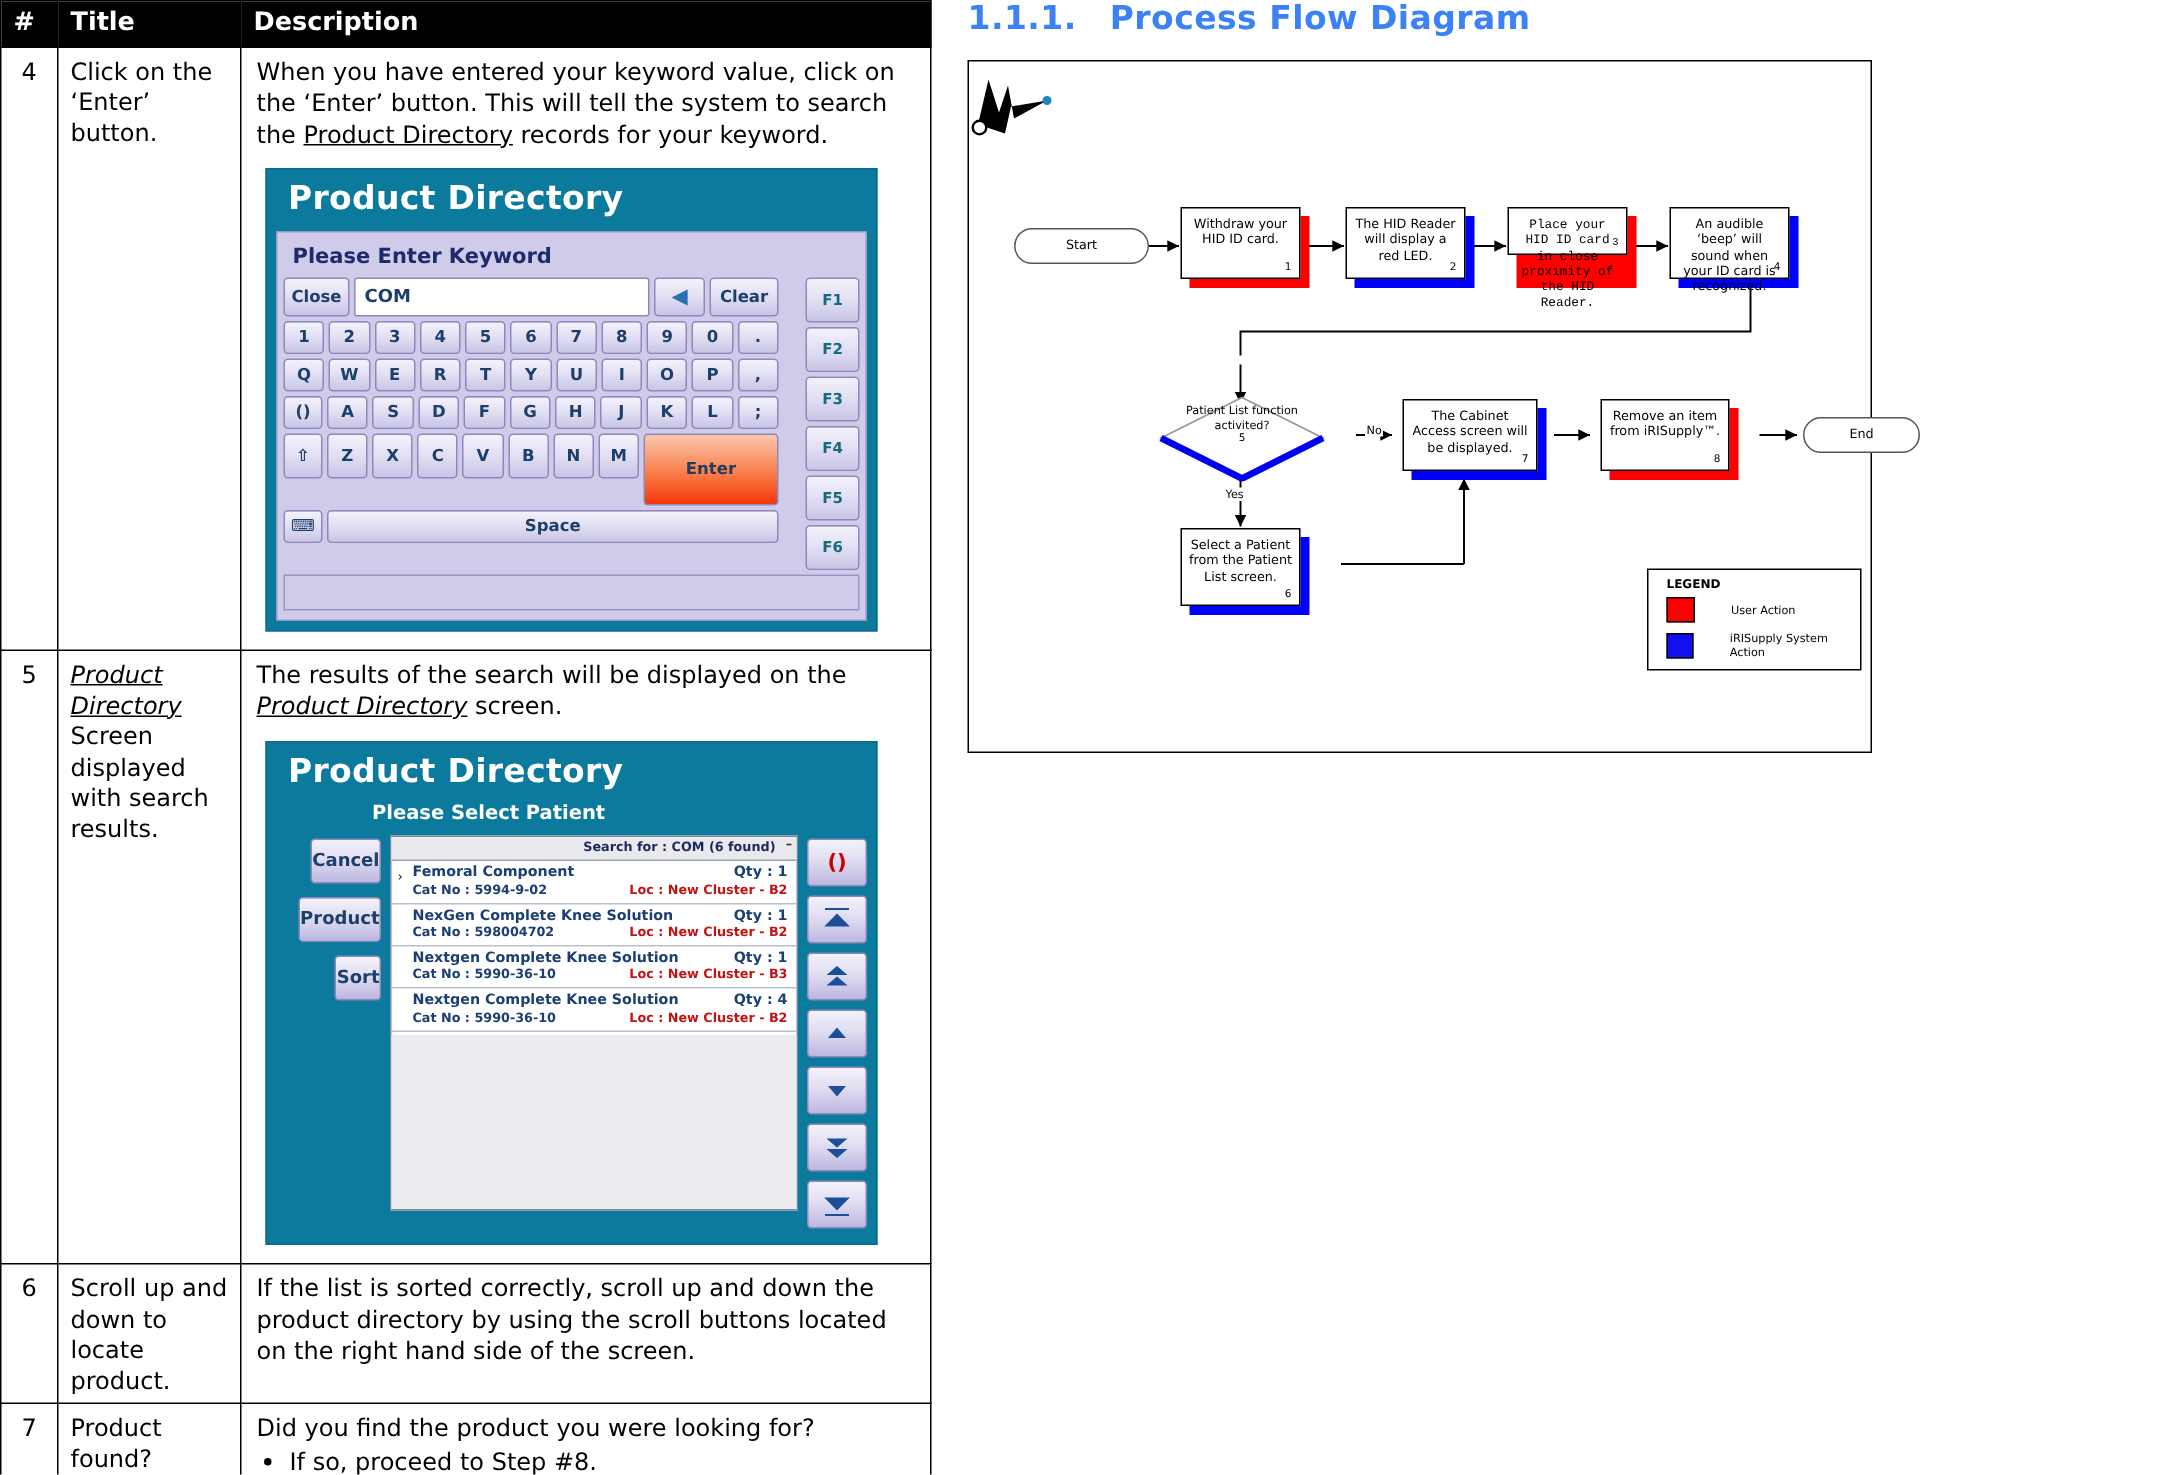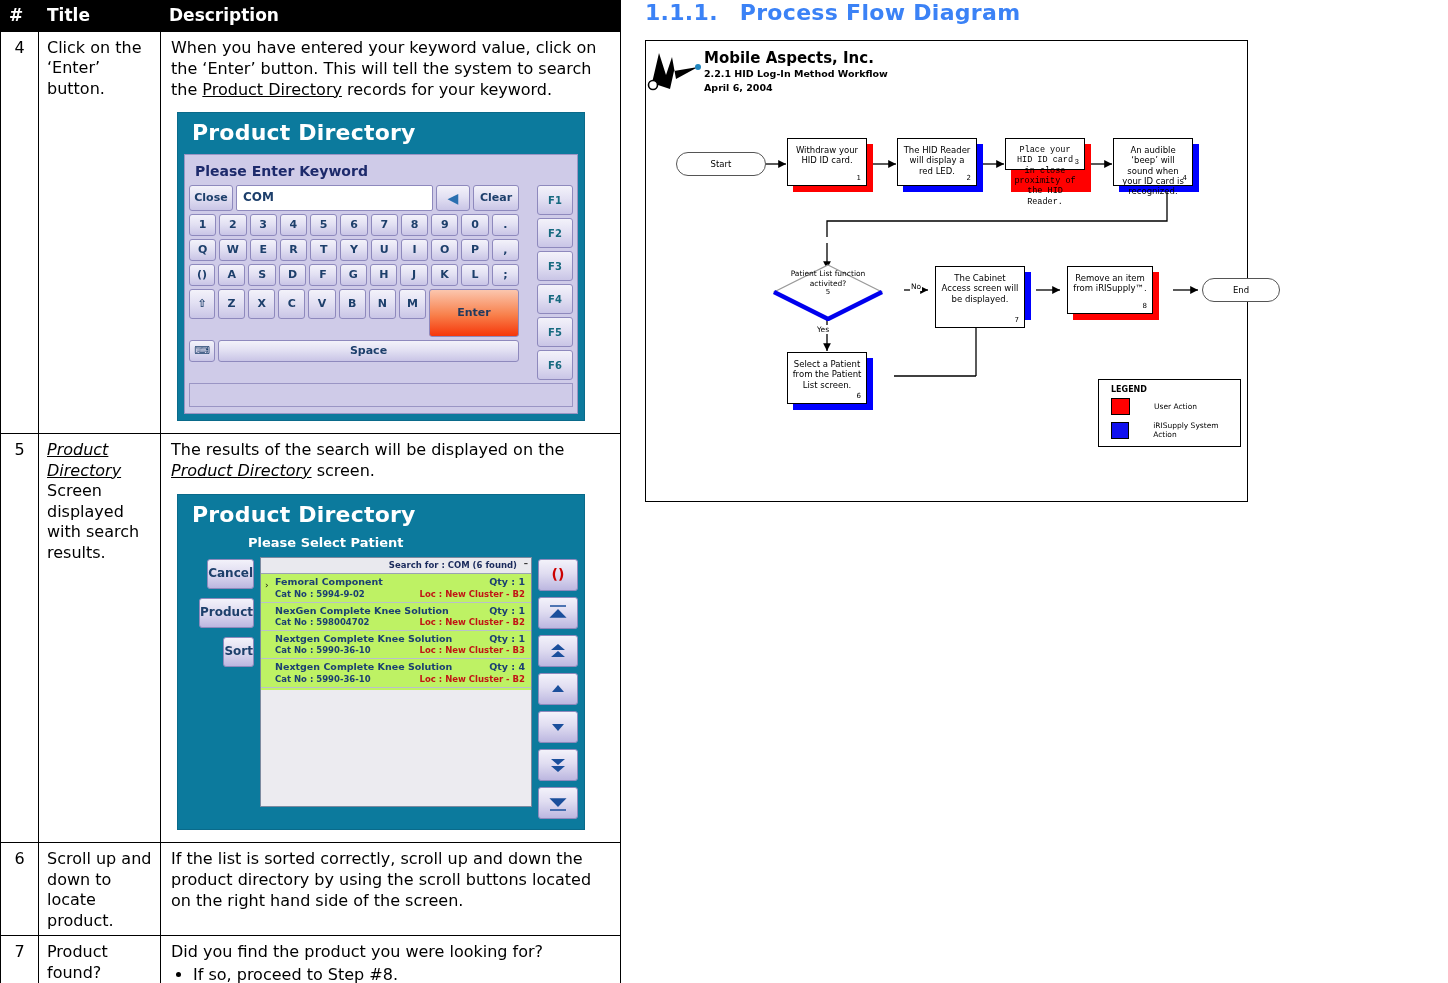--- a/index.html
+++ b/index.html
@@ -71,21 +71,21 @@
   .kb-bottom { background:#cfcbe8; border:1px solid #9a95c4; height:24px; margin-top:3px; }
 
   
   .res-sub { color:#fff; font-size:13px; font-weight:bold; padding:2px 0 5px 70px; }
   .res-main { display:flex; gap:6px; padding:0 6px 10px 6px; }
   .res-leftcol { width:70px; display:flex; flex-direction:column; gap:9px; padding-top:2px;align-items:flex-end; }
   .btn-lg { background:linear-gradient(to bottom,#f3f2fa 0%,#e0ddf1 45%,#bcb7e0 100%);
             border:1px solid #8e89bd; border-radius:3px; height:30px;
             font-size:12px; font-weight:bold; color:#1d3f6b;
             display:flex; align-items:center; justify-content:center; }
-  .res-list { flex:1; background:#bef264; border:1px solid #7c8aa0; display:flex; flex-direction:column;
+  .res-list { flex:1; background:#ffffff; border:1px solid #7c8aa0; display:flex; flex-direction:column;
               height:250px; }
   .res-listhdr { background:#e9e9ee; border-bottom:1px solid #9aa3b2; font-size:8.5px;
                  font-weight:bold; color:#1a2a5c; text-align:right; padding:2px 14px 2px 0;
                  position:relative; }
   .res-listhdr:after { content:"–"; position:absolute; right:3px; top:0px; color:#333; }
   .res-rows { flex:1; overflow:hidden; }
   .res-row { border-bottom:1px solid #b9c0cc; padding:2px 6px 2px 14px; position:relative; }
   .res-row.first:before { content:"›"; position:absolute; left:4px; top:6px; font-size:9px; color:#111; }
   .res-row .ln1 { display:flex; justify-content:space-between; font-size:9.5px;
                   font-weight:bold; color:#1b3f72; }
@@ -380,25 +380,20 @@
   </div>
 
   <div class="flow-box" style="left:0; top:40px;">
 
     <div class="logo">
       <svg width="58" height="48" viewBox="0 0 58 48">
         <path d="M6 38 L13 8 L20 30 L26 12 L30 34 L52 22 L28 26 L24 44 Z" fill="#000"></path>
         <circle cx="7" cy="40" r="4.5" fill="#fff" stroke="#000" stroke-width="1.6"></circle>
         <circle cx="52" cy="22" r="3" fill="#1f86c0"></circle>
       </svg>
-    </div>
-    <div class="ma-hdr" style="left:58px; top:8px;">
-      <div class="ma-name">Mobile Aspects, Inc.</div>
-      <div class="ma-sub">2.2.1 HID Log-In Method Workflow</div>
-      <div class="ma-sub">April 6, 2004</div>
     </div>
 
     <svg class="fl-canvas">
       <defs>
         <marker id="ah" markerWidth="7" markerHeight="7" refX="6" refY="3" orient="auto">
           <path d="M0,0 L6,3 L0,6 z" fill="#000"></path>
         </marker>
       </defs>
       <g stroke="#000" stroke-width="1.3" fill="none" marker-end="url(#ah)">
         <path d="M120,123 L140,123"></path>
@@ -461,21 +456,21 @@
                   font-size:7.5px; line-height:1.28; z-index:3;">
         <span>Patient List function activited?</span>
         <div style="font-size:7px;">5</div>
       </div>
     </div>
     <div class="edgelbl" style="left:264px; top:241px;">No</div>
     <div class="edgelbl" style="left:170px; top:284px;">Yes</div>
 
     <div class="node">
       <div class="nshadow blue" style="left:295px; top:231px; width:90px; height:48px;"></div>
-      <div class="nbox" style="left:289px; top:225px; width:90px; height:62px;">
+      <div class="nbox" style="left:289px; top:225px; width:90px; height:48px;">
         <span>The Cabinet Access screen will be displayed.</span>
         <span class="nnum">7</span>
       </div>
     </div>
 
     <div class="node">
       <div class="nshadow red" style="left:427px; top:231px; width:86px; height:48px;"></div>
       <div class="nbox" style="left:421px; top:225px; width:86px; height:48px;">
         <span>Remove an item from iRISupply™.</span>
         <span class="nnum">8</span>

